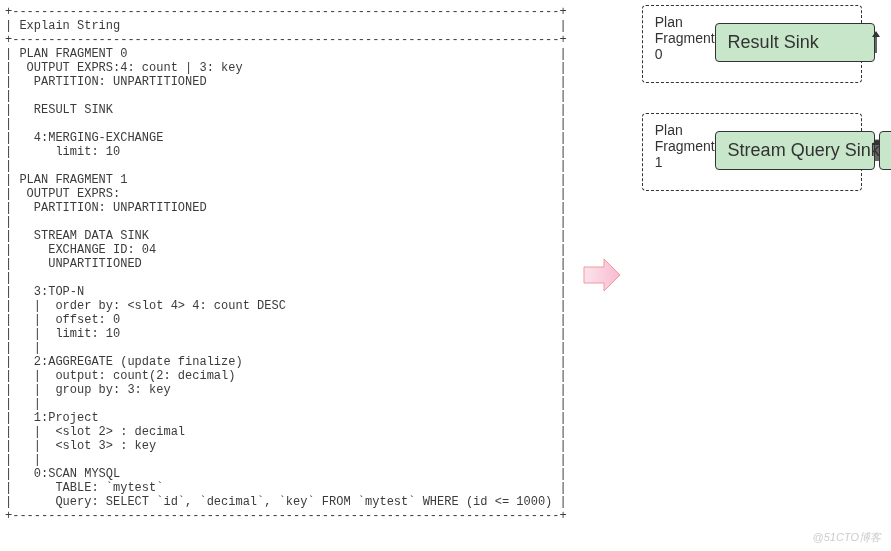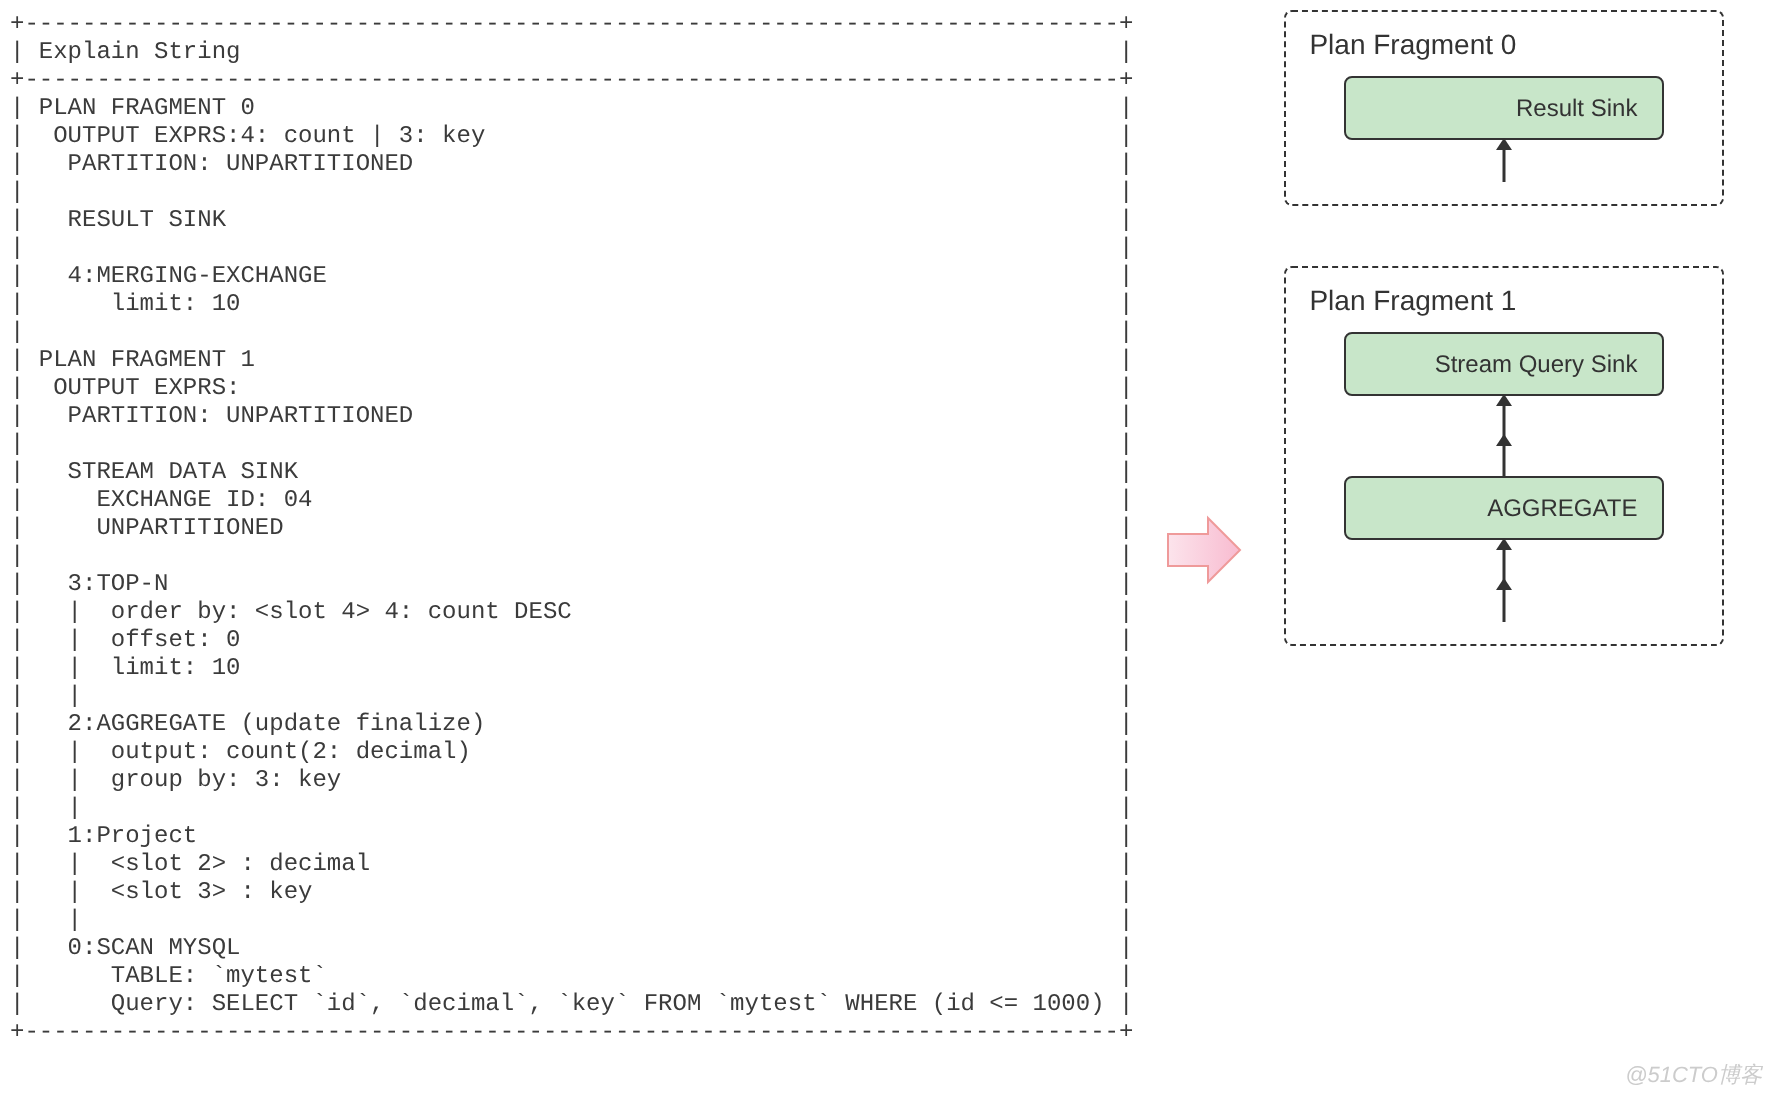--- a/index.html
+++ b/index.html
@@ -42,38 +42,38 @@
       flex-shrink: 0;
       margin-left: 5px;
     }
     .fragment-box {
       border: 1px dashed #333;
       border-radius: 4px;
       padding: 8px 12px 12px 12px;
       margin-bottom: 30px;
       position: relative;
       display: flex;
-      flex-direction: column;
+      flex-direction: row;
       align-items: center;
       width: 220px;
     }
     .fragment-title {
       font-size: 14px;
       color: #333;
       margin-bottom: 8px;
       align-self: flex-start;
     }
     .node-box {
       background: #C8E6C9;
       border: 1px solid #333;
       border-radius: 4px;
       padding: 8px 12px;
-      font-size: 12px;
+      font-size: 18px;
       color: #333;
-      text-align: right;
+      text-align: left;
       min-width: 160px;
       white-space: nowrap;
     }
     .vconn {
       width: 2px;
       height: 20px;
       display: flex;
       justify-content: center;
       align-items: center;
     }

